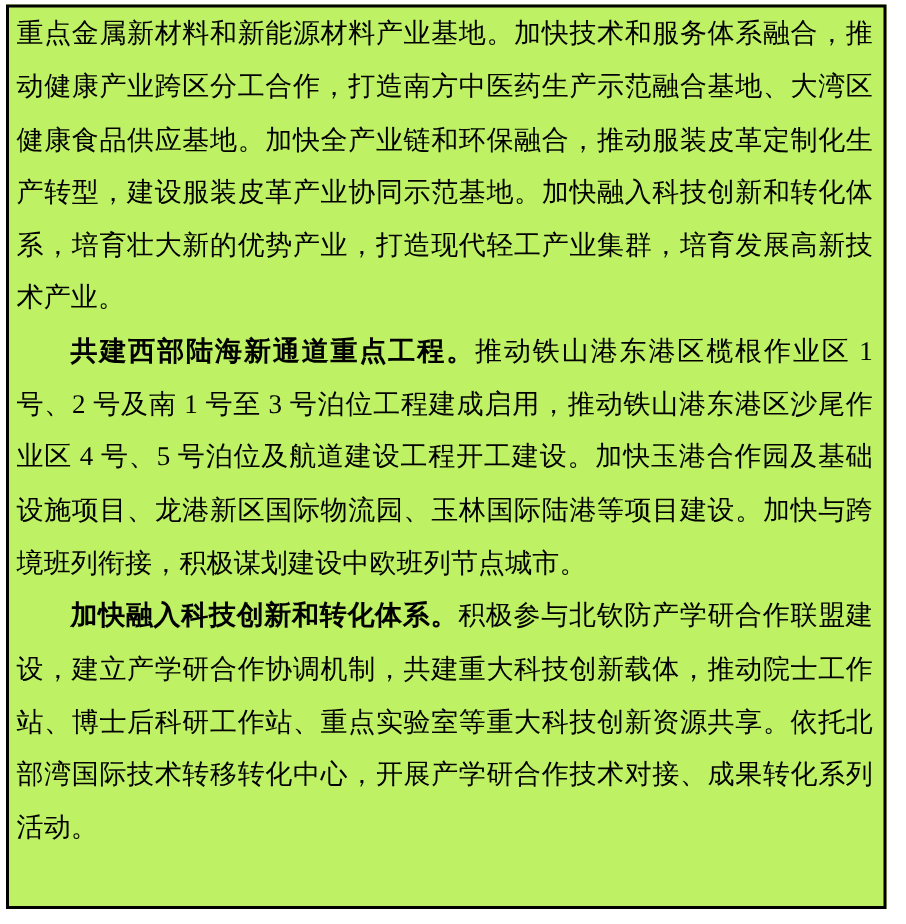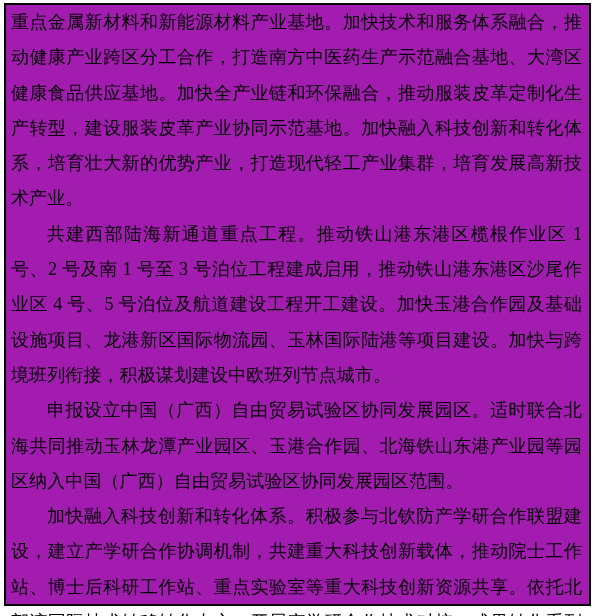--- a/index.html
+++ b/index.html
@@ -21,21 +21,21 @@
     overflow: hidden;
   }
   .frame {
     position: absolute;
     left: 4px;
     top: 3px;
     width: 587px;
     height: 603px;
     border: 2px solid #000000;
     box-sizing: border-box;
-    background: #a21caf;
+    background: #bef264;
   }
   .doc-body {
     position: absolute;
     left: 5px;
     right: 7px;
     top: 0px;
     color: #000000;
     font-size: 18px;
     line-height: 35.3px;
     text-align: justify;
@@ -43,28 +43,27 @@
     letter-spacing: 0.1px;
   }
   .para {
     margin: 0;
     padding: 0;
   }
   .para.indent {
     text-indent: 2em;
   }
   .para b {
-    font-weight: normal;
+    font-weight: bold;
   }
 </style>
 </head>
 <body style="background: rgb(255, 255, 255);">
 
 <div class="page">
   <div class="frame" style="border-color: rgb(0, 0, 0);">
     <div class="doc-body" id="doc-body" style="color: rgb(0, 0, 0);">
         <p class="para"><span>重点金属新材料和新能源材料产业基地。加快技术和服务体系融合，推动健康产业跨区分工合作，打造南方中医药生产示范融合基地、大湾区健康食品供应基地。加快全产业链和环保融合，推动服装皮革定制化生产转型，建设服装皮革产业协同示范基地。加快融入科技创新和转化体系，培育壮大新的优势产业，打造现代轻工产业集群，培育发展高新技术产业。</span></p>
         <p class="para indent"><b>共建西部陆海新通道重点工程。</b><span>推动铁山港东港区榄根作业区 1 号、2 号及南 1 号至 3 号泊位工程建成启用，推动铁山港东港区沙尾作业区 4 号、5 号泊位及航道建设工程开工建设。加快玉港合作园及基础设施项目、龙港新区国际物流园、玉林国际陆港等项目建设。加快与跨境班列衔接，积极谋划建设中欧班列节点城市。</span></p>
-        <p class="para indent"><b>申报设立中国（广西）自由贸易试验区协同发展园区。</b><span>适时联合北海共同推动玉林龙潭产业园区、玉港合作园、北海铁山东港产业园等园区纳入中国（广西）自由贸易试验区协同发展园区范围。</span></p>
         <p class="para indent"><b>加快融入科技创新和转化体系。</b><span>积极参与北钦防产学研合作联盟建设，建立产学研合作协调机制，共建重大科技创新载体，推动院士工作站、博士后科研工作站、重点实验室等重大科技创新资源共享。依托北部湾国际技术转移转化中心，开展产学研合作技术对接、成果转化系列活动。</span></p>
       </div>
   </div>
 </div>
 
 </body></html>

